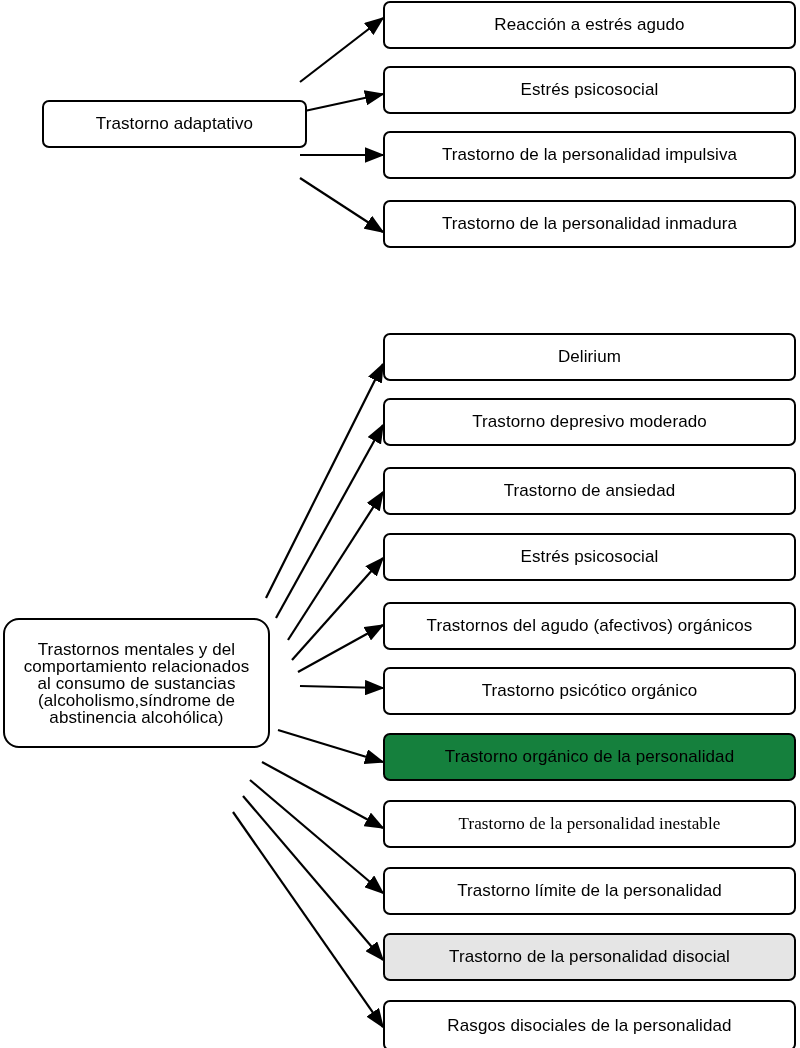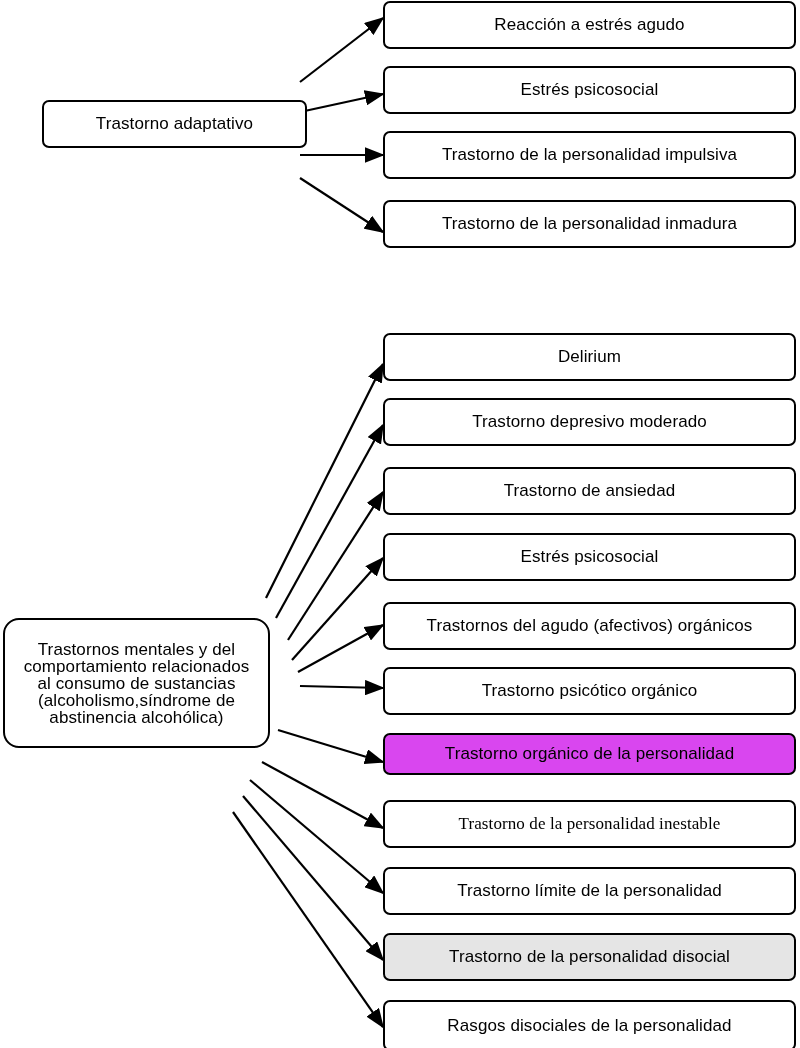--- a/index.html
+++ b/index.html
@@ -120,21 +120,21 @@
       </div>
       <div class="node leaf" style="left: 383px; top: 533px; width: 413px; height: 48px; border-color: rgb(0, 0, 0); background: rgb(255, 255, 255);">
         <span class="label">Estrés psicosocial</span>
       </div>
       <div class="node leaf" style="left: 383px; top: 602px; width: 413px; height: 48px; border-color: rgb(0, 0, 0); background: rgb(255, 255, 255);">
         <span class="label">Trastornos del agudo (afectivos) orgánicos</span>
       </div>
       <div class="node leaf" style="left: 383px; top: 667px; width: 413px; height: 48px; border-color: rgb(0, 0, 0); background: rgb(255, 255, 255);">
         <span class="label">Trastorno psicótico orgánico</span>
       </div>
-      <div class="node leaf" style="left: 383px; top: 733px; width: 413px; height: 42px; border-color: rgb(0, 0, 0); background: #d946ef;">
+      <div class="node leaf" style="left: 383px; top: 733px; width: 413px; height: 48px; border-color: rgb(0, 0, 0); background: #15803d;">
         <span class="label">Trastorno orgánico de la personalidad</span>
       </div>
       <div class="node leaf" style="left: 383px; top: 800px; width: 413px; height: 48px; border-color: rgb(0, 0, 0); background: rgb(255, 255, 255); font-family: Liberation Serif, serif;">
         <span class="label">Trastorno de la personalidad inestable</span>
       </div>
       <div class="node leaf" style="left: 383px; top: 867px; width: 413px; height: 48px; border-color: rgb(0, 0, 0); background: rgb(255, 255, 255);">
         <span class="label">Trastorno límite de la personalidad</span>
       </div>
       <div class="node leaf" style="left: 383px; top: 933px; width: 413px; height: 48px; border-color: rgb(0, 0, 0); background: #e5e5e5;">
         <span class="label">Trastorno de la personalidad disocial</span>

